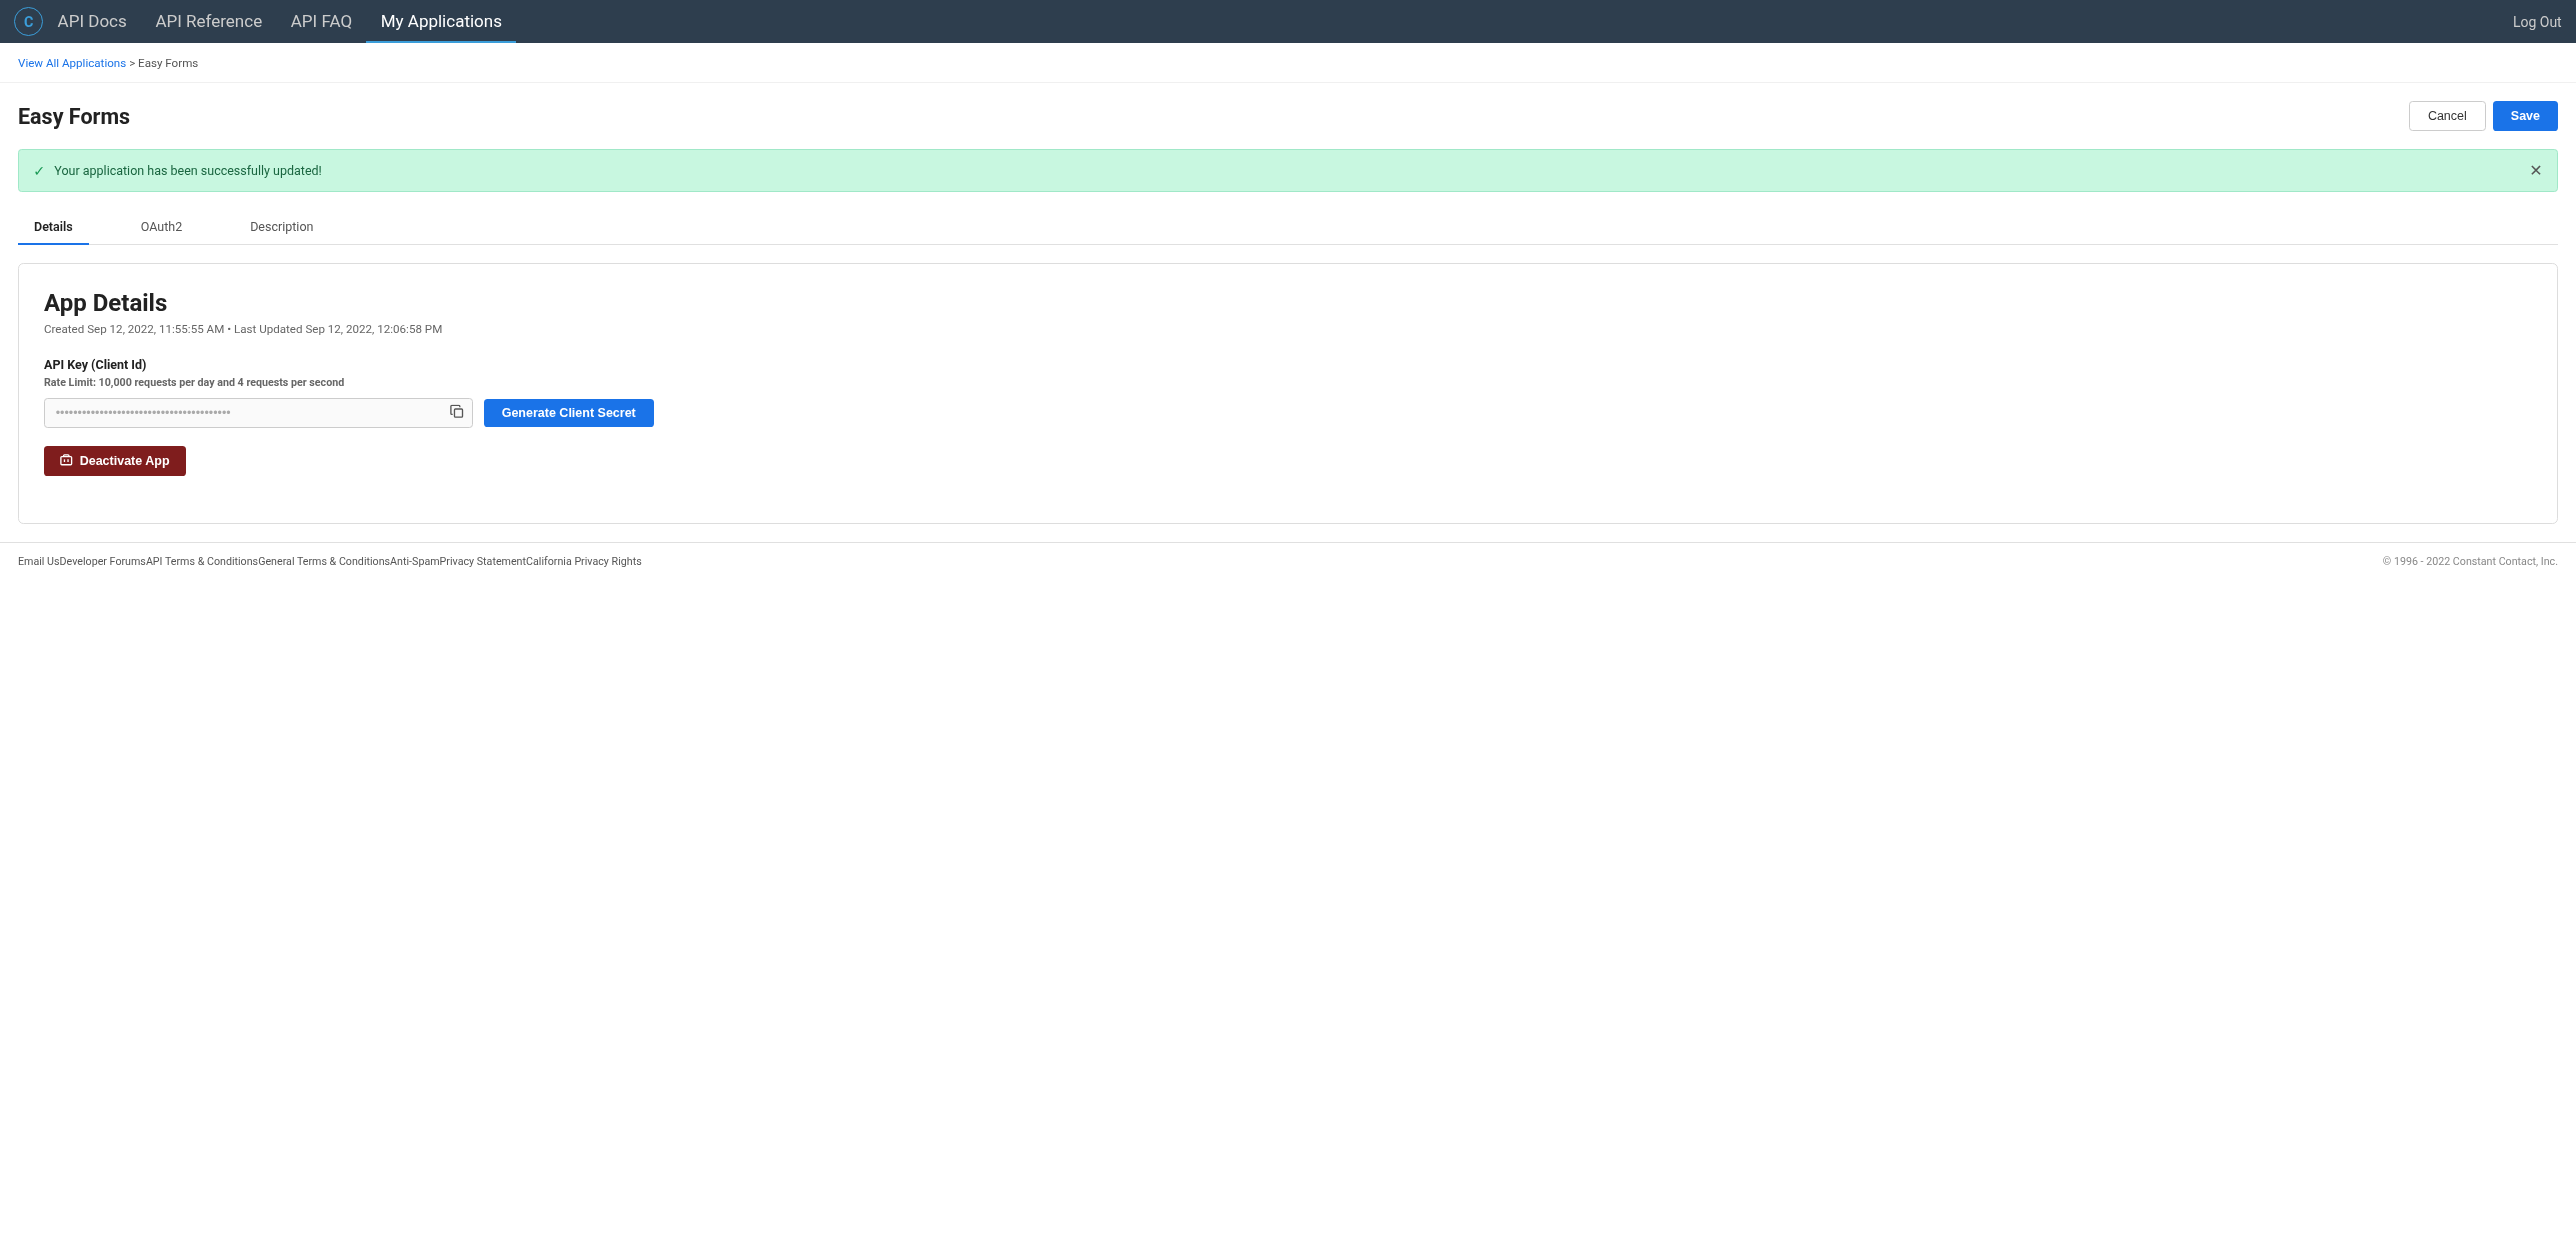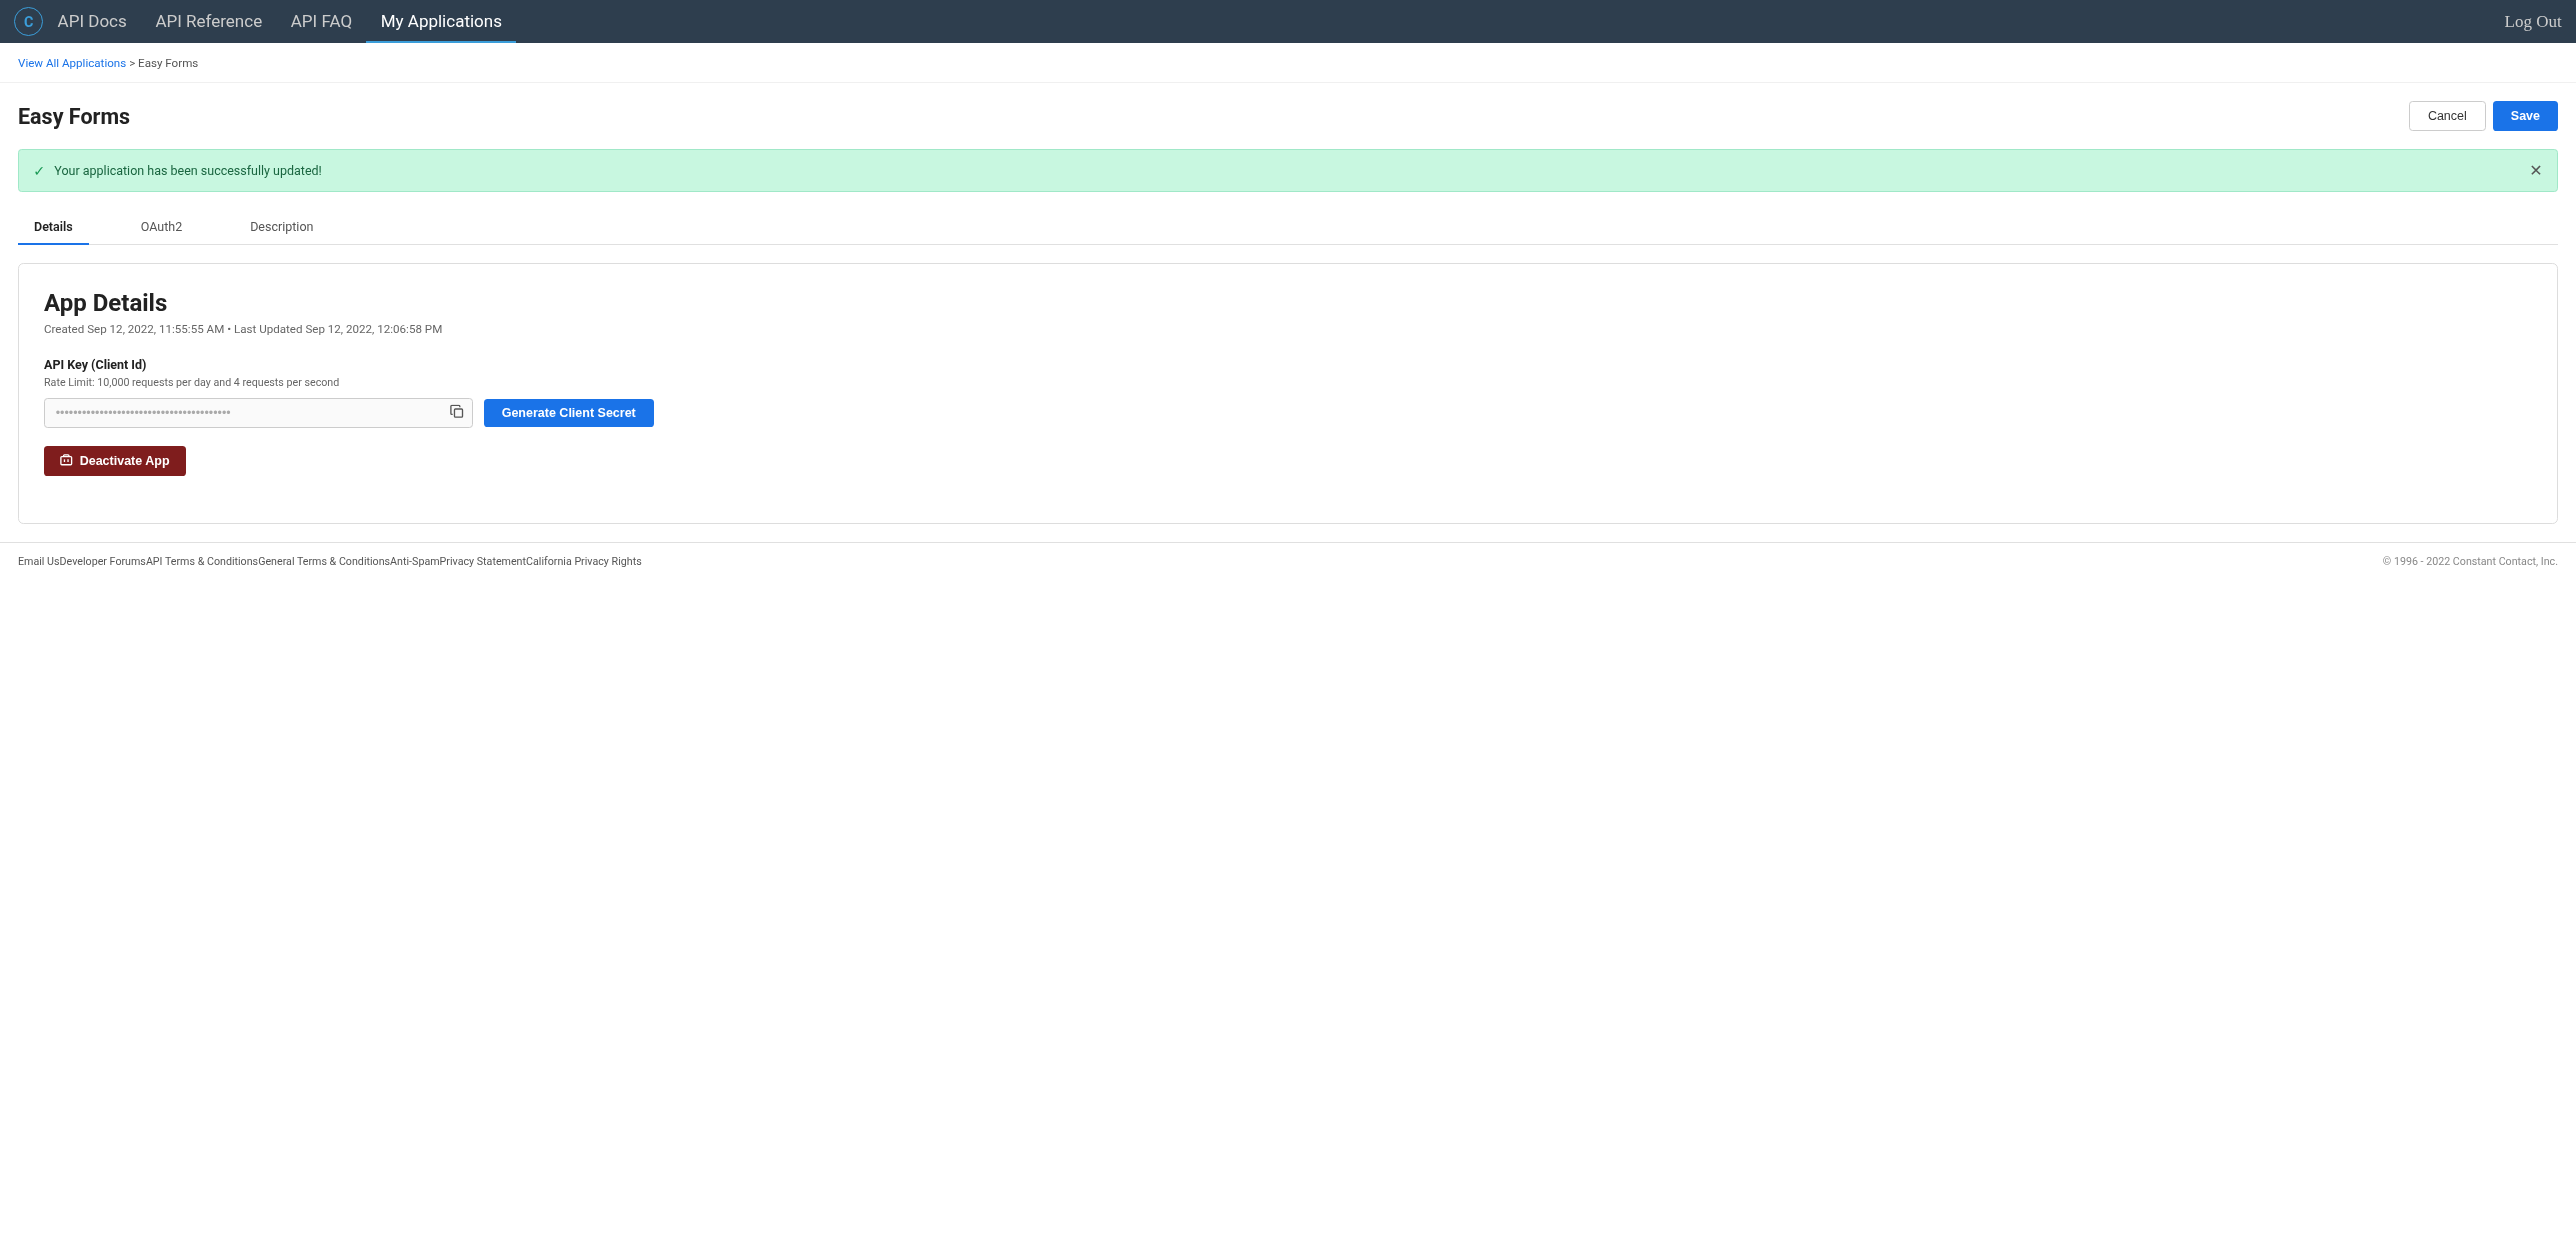--- a/index.html
+++ b/index.html
@@ -31,23 +31,22 @@
       cursor: pointer;
       border-bottom: 2.7px solid transparent;
     }
     .nav-link.active {
       color: #fff;
       border-bottom: 2.7px solid #3b9eda;
     }
     .nav-logout {
       margin-left: auto;
       color: #ccc;
-      font-size: 17px;
-      cursor: pointer;
-      font-family: Liberation Serif, serif;
+      font-size: 14px;
+      cursor: pointer;
     }
 
     
     .breadcrumb {
       padding: 12.5px 18px;
       font-size: 11.6px;
       border-bottom: 0.9px solid #f0f0f0;
       background: #fff;
     }
     .breadcrumb a {
@@ -168,20 +167,21 @@
     .field-label {
       font-size: 12.5px;
       font-weight: 700;
       color: #222;
       margin-bottom: 3.6px;
     }
     .field-hint {
       font-size: 10.7px;
       color: #666;
       margin-bottom: 9px;
+      font-weight: bold;
     }
     .api-key-row {
       display: flex;
       align-items: center;
       gap: 10.7px;
       margin-bottom: 18px;
     }
     .api-key-input-wrap {
       position: relative;
       flex: 1;

